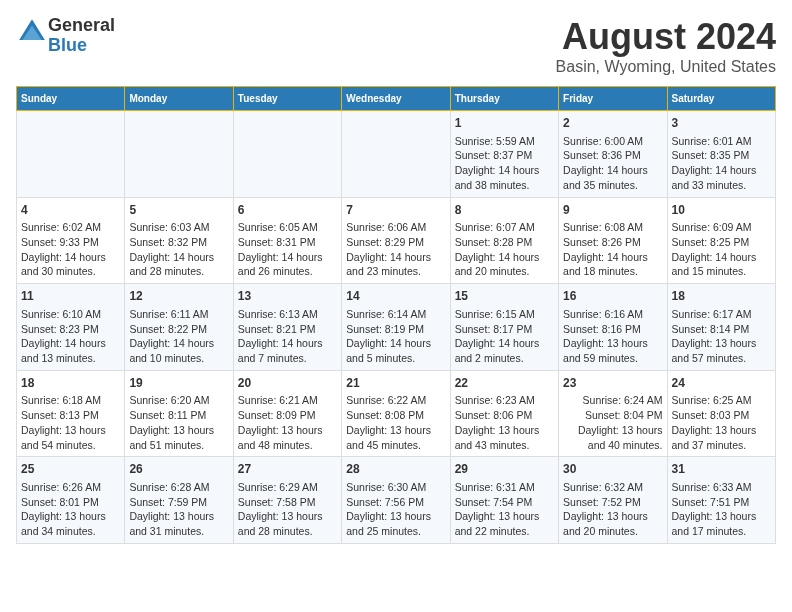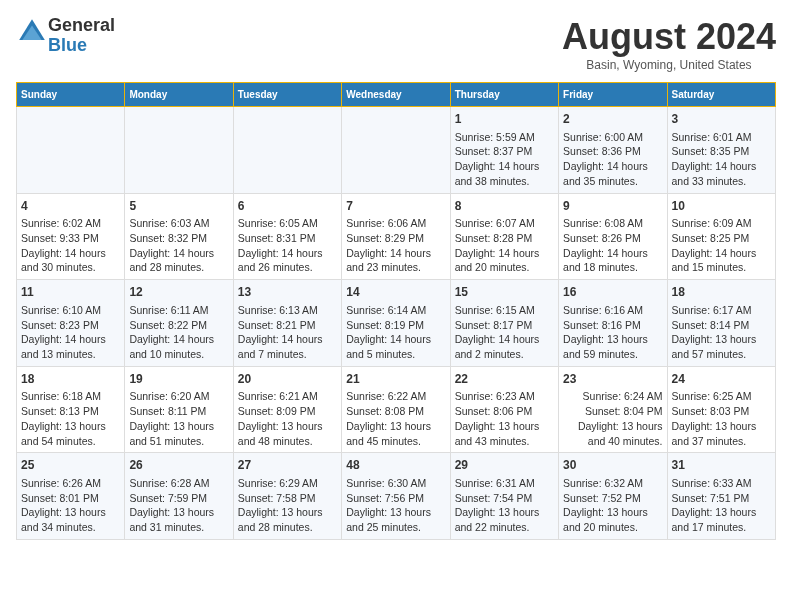--- a/index.html
+++ b/index.html
@@ -33,23 +33,22 @@
     }
     .title-block {
       text-align: right;
     }
     .main-title {
       font-size: 36px;
       color: #333;
       font-weight: bold;
     }
     .subtitle {
-      font-size: 12px;
+      font-size: 16px;
       color: #555;
-      text-align: center;
     }
     table {
       width: 100%;
       border-collapse: collapse;
       font-size: 11px;
     }
     thead tr {
       background-color: #2a7ab5;
       color: white;
     }
@@ -317,21 +316,21 @@
 and 31 minutes.</div>
         </td>
         <td>
           <span class="day-num">27</span>
           <div class="day-info" style="white-space: pre-line;">Sunrise: 6:29 AM
 Sunset: 7:58 PM
 Daylight: 13 hours
 and 28 minutes.</div>
         </td>
         <td>
-          <span class="day-num">48</span>
+          <span class="day-num">28</span>
           <div class="day-info" style="white-space: pre-line;">Sunrise: 6:30 AM
 Sunset: 7:56 PM
 Daylight: 13 hours
 and 25 minutes.</div>
         </td>
         <td>
           <span class="day-num">29</span>
           <div class="day-info" style="white-space: pre-line;">Sunrise: 6:31 AM
 Sunset: 7:54 PM
 Daylight: 13 hours

